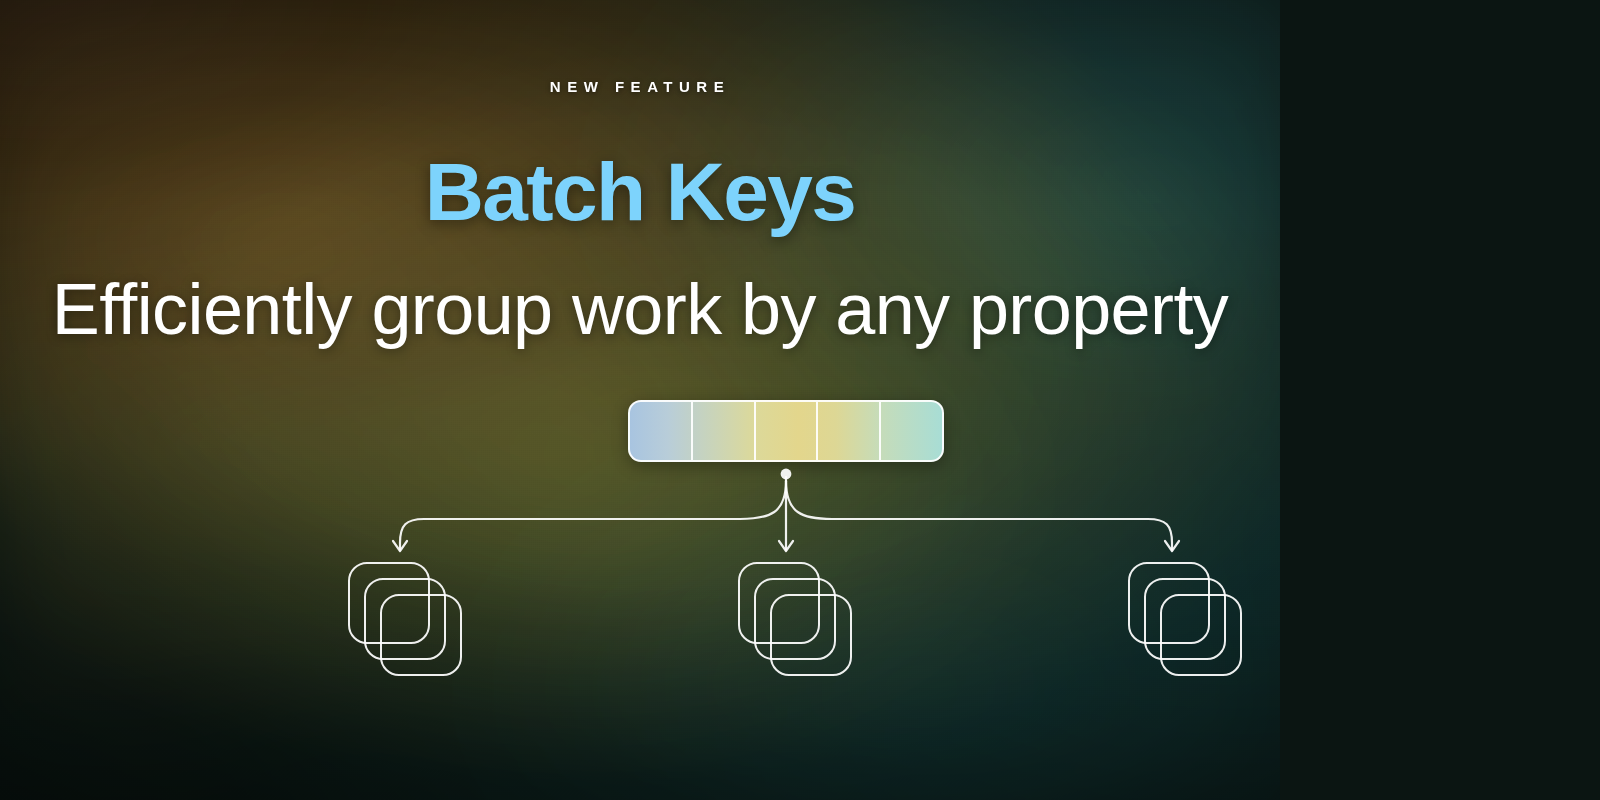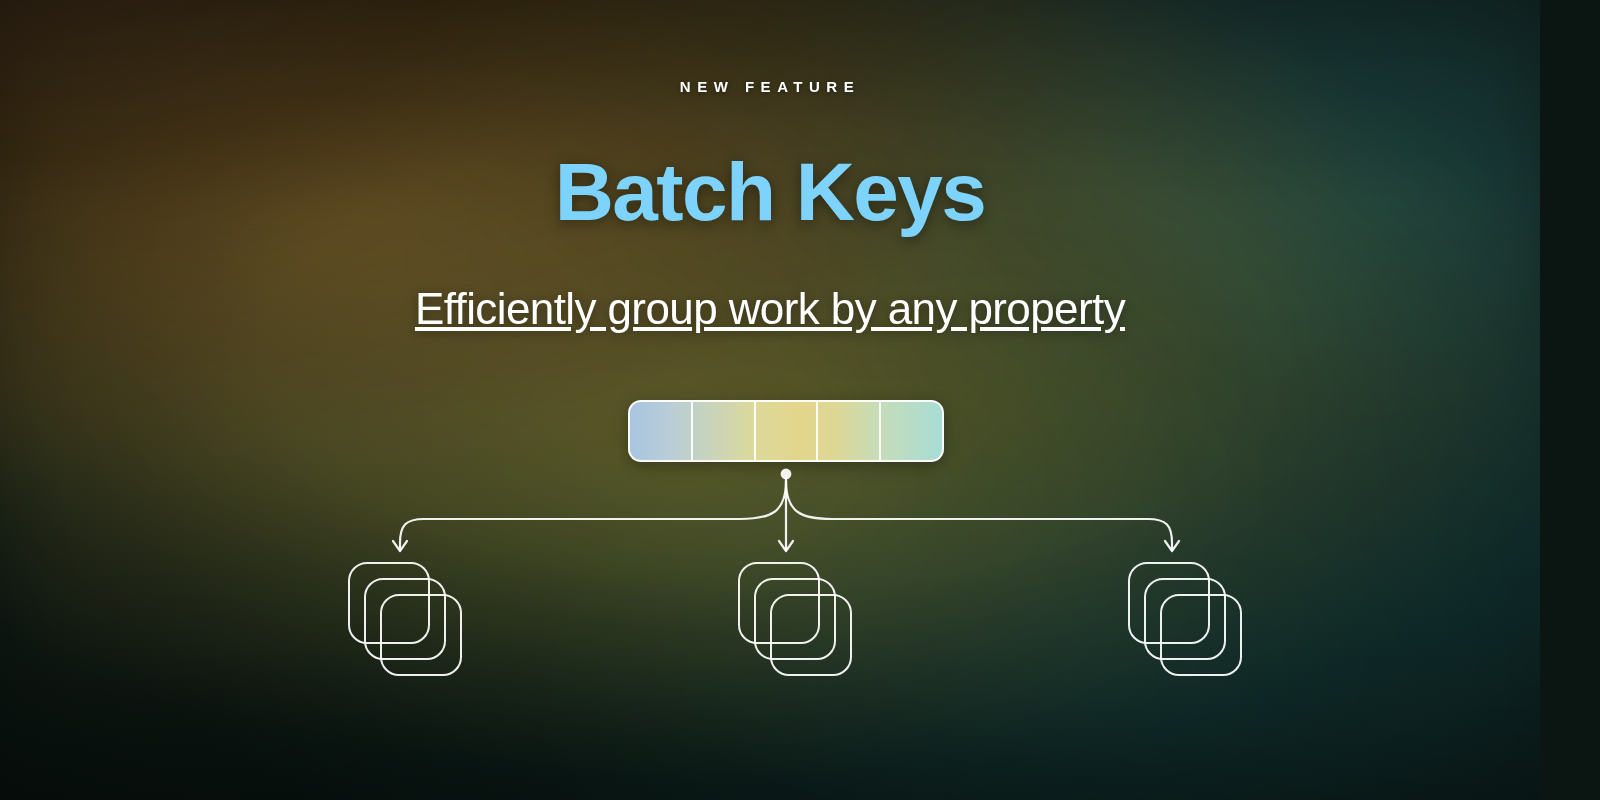--- a/index.html
+++ b/index.html
@@ -3,21 +3,21 @@
 <meta charset="utf-8">
 <title>Batch Keys</title>
 <style>
   html, body {
     margin: 0;
     padding: 0;
     background: #0b1512;
   }
   #stage {
     position: relative;
-    width: 1540px;
+    width: 1280px;
     height: 800px;
     overflow: hidden;
     font-family: "Liberation Sans", sans-serif;
     background-color: #22301f;
   }
 
   
   .bg-layer {
     position: absolute;
     inset: 0;
@@ -95,27 +95,26 @@
     font-weight: 700;
     color: #7dd3fc;
     letter-spacing: -1.6px;
     text-shadow: 0 3px 14px rgba(0,0,0,0.42);
   }
   #subhead {
     position: absolute;
     top: 275px;
     left: 0;
     right: 0;
-    font-size: 44px;
+    font-size: 72px;
     line-height: 68px;
     font-weight: 300;
     color: #ffffff;
     letter-spacing: -0.6px;
     text-shadow: 0 2px 11px rgba(0,0,0,0.38);
-    text-decoration: underline;
   }
 
   
   #key-bar {
     position: absolute;
     left: 628px;
     top: 400px;
     width: 316px;
     height: 62px;
     border-radius: 13px;

